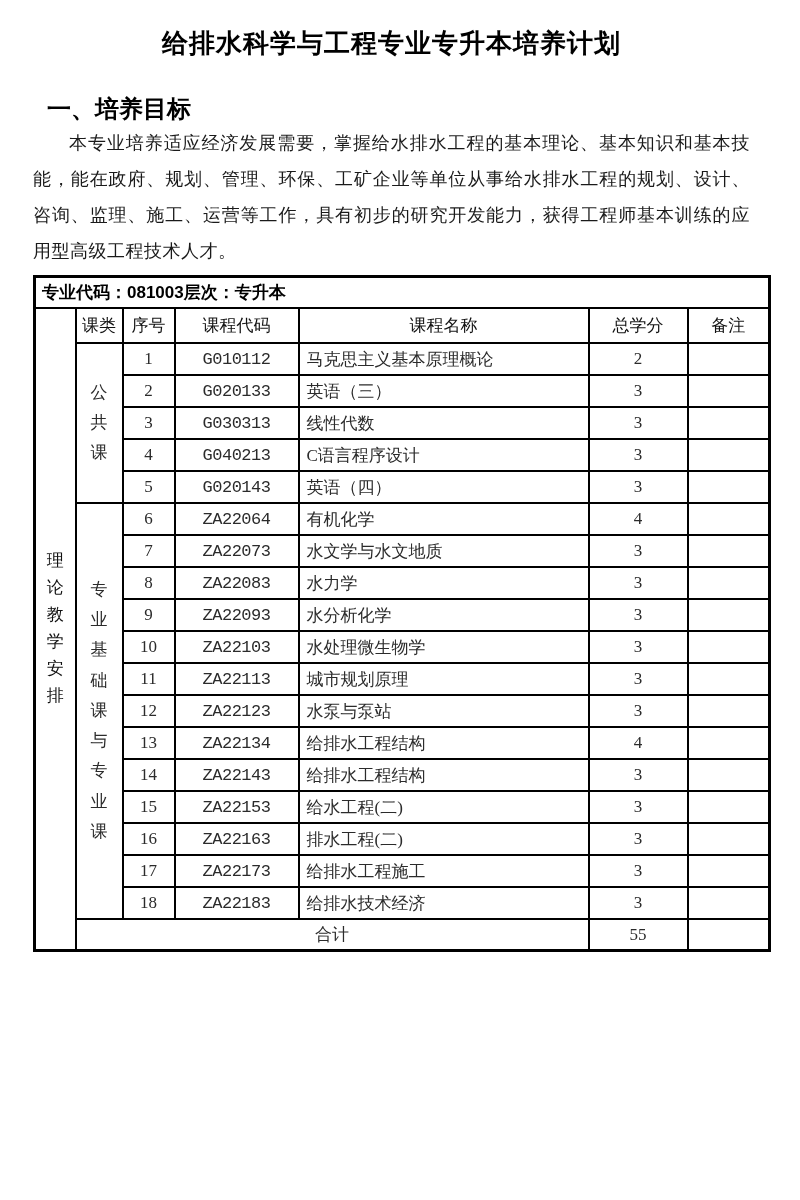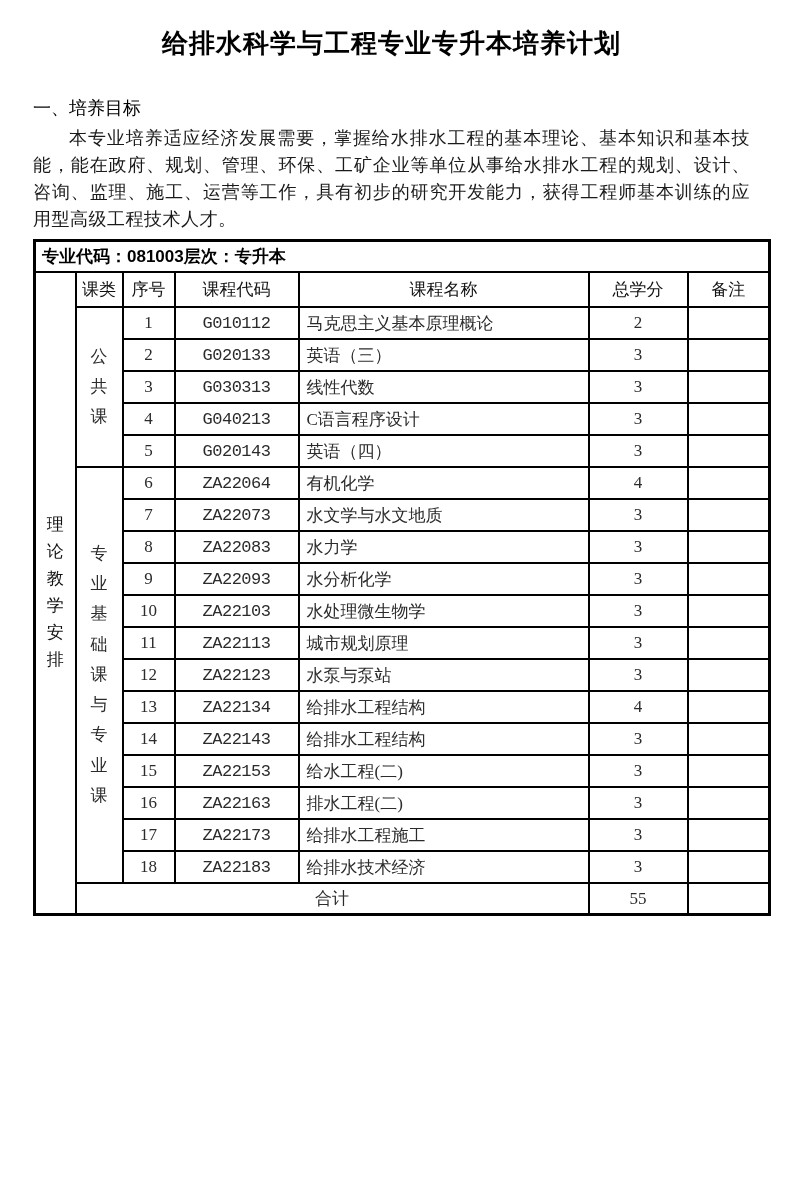--- a/index.html
+++ b/index.html
@@ -8,25 +8,25 @@
     font-family:"Liberation Serif",serif;color:#1f1f1f;
   }
   .page{box-sizing:border-box;width:800px;padding:28px 50px 0 33px;}
 
   .doc-title{
     font-family:"Liberation Sans",sans-serif;font-weight:bold;
     font-size:26px;line-height:30px;letter-spacing:1px;
     text-align:center;color:#000;margin:0 0 40px 0;
   }
   .sec-heading{
-    font-family:"Liberation Sans",sans-serif;font-weight:normal;
-    font-size:18px;line-height:21px;color:#000;margin:12px 0 0 0;
+    font-family:"Liberation Sans",sans-serif;font-weight:bold;
+    font-size:24px;line-height:21px;color:#000;margin:12px 0 0 14px;
   }
   .body-par{
-    font-size:18px;letter-spacing:0.5px;line-height:27px;
+    font-size:18px;letter-spacing:0.5px;line-height:36px;
     text-align:justify;text-indent:2em;color:#1a1a1a;margin:6px 0 6px 0;
   }
 
   table.course-table{
     border-collapse:collapse;table-layout:fixed;width:735px;margin-top:3px;
     border:3px solid #000;
   }
   table.course-table td{
     border:2px solid #000;padding:0;
     text-align:center;vertical-align:middle;

